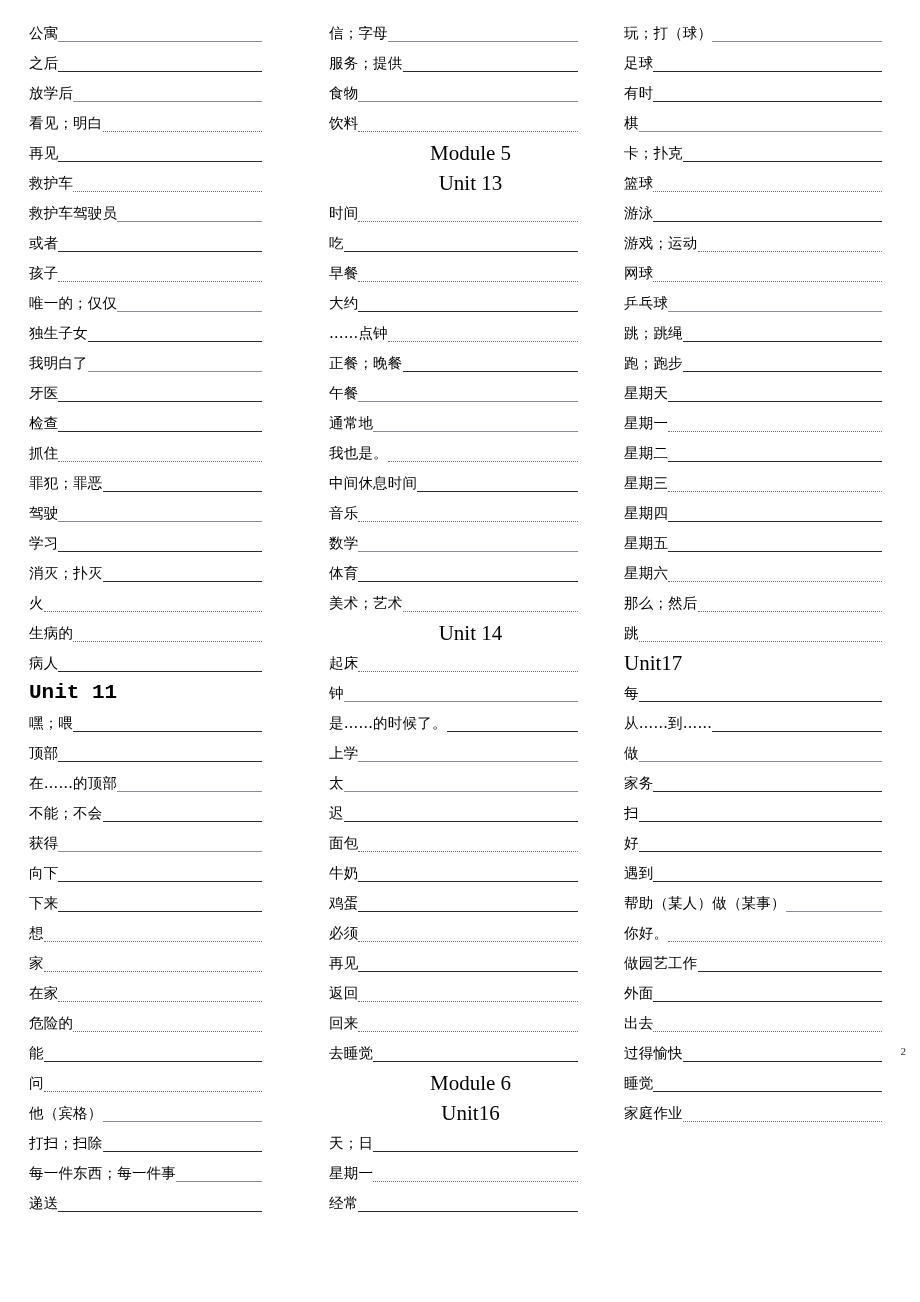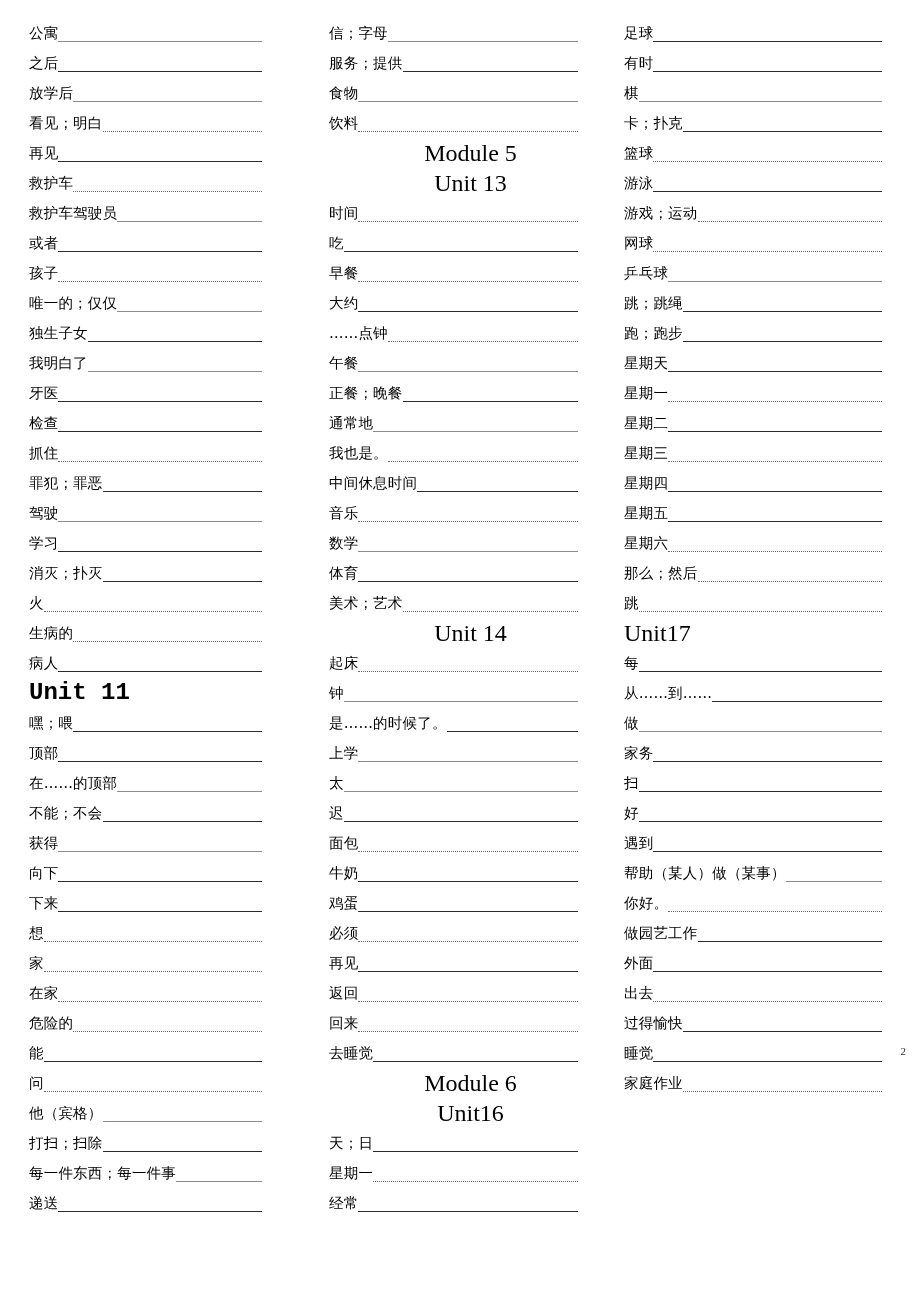--- a/index.html
+++ b/index.html
@@ -66,21 +66,21 @@
   .entry.dotted .rule { border-bottom: 1px dotted #6d6a73; }
 
   .col-1 .entry .rule { margin-right: 44px; }
   .col-2 .entry .rule { margin-right: 34px; }
   .col-3 .entry .rule { margin-right: 38px; }
 
   
   .heading {
     height: 30px;
     line-height: 30px;
-    font-size: 24px;
+    font-size: 21px;
     font-family: "Liberation Serif", "DejaVu Serif", serif;
     white-space: nowrap;
   }
   .heading.bold { font-weight: bold; font-family: Liberation Mono, monospace; }
 
   .page-number {
     position: absolute;
     right: 14px;
     bottom: 55px;
     font-size: 11px;
@@ -286,26 +286,26 @@
           <span class="rule"></span>
         </div>
         <div class="entry">
           <span class="gloss">大约</span>
           <span class="rule"></span>
         </div>
         <div class="entry dotted">
           <span class="gloss">……点钟</span>
           <span class="rule"></span>
         </div>
+        <div class="entry">
+          <span class="gloss">正餐；晚餐</span>
+          <span class="rule"></span>
+        </div>
         <div class="entry faint">
           <span class="gloss">午餐</span>
-          <span class="rule"></span>
-        </div>
-        <div class="entry">
-          <span class="gloss">正餐；晚餐</span>
           <span class="rule"></span>
         </div>
         <div class="entry faint">
           <span class="gloss">通常地</span>
           <span class="rule"></span>
         </div>
         <div class="entry dotted">
           <span class="gloss">我也是。</span>
           <span class="rule"></span>
         </div>
@@ -395,20 +395,24 @@
         <div class="entry dotted">
           <span class="gloss">星期一</span>
           <span class="rule"></span>
         </div>
         <div class="entry">
           <span class="gloss">经常</span>
           <span class="rule"></span>
         </div>
       </div>
     <div class="column col-3">
+        <div class="entry faint">
+          <span class="gloss">玩；打（球）</span>
+          <span class="rule"></span>
+        </div>
         <div class="entry">
           <span class="gloss">足球</span>
           <span class="rule"></span>
         </div>
         <div class="entry">
           <span class="gloss">有时</span>
           <span class="rule"></span>
         </div>
         <div class="entry faint">
           <span class="gloss">棋</span>

